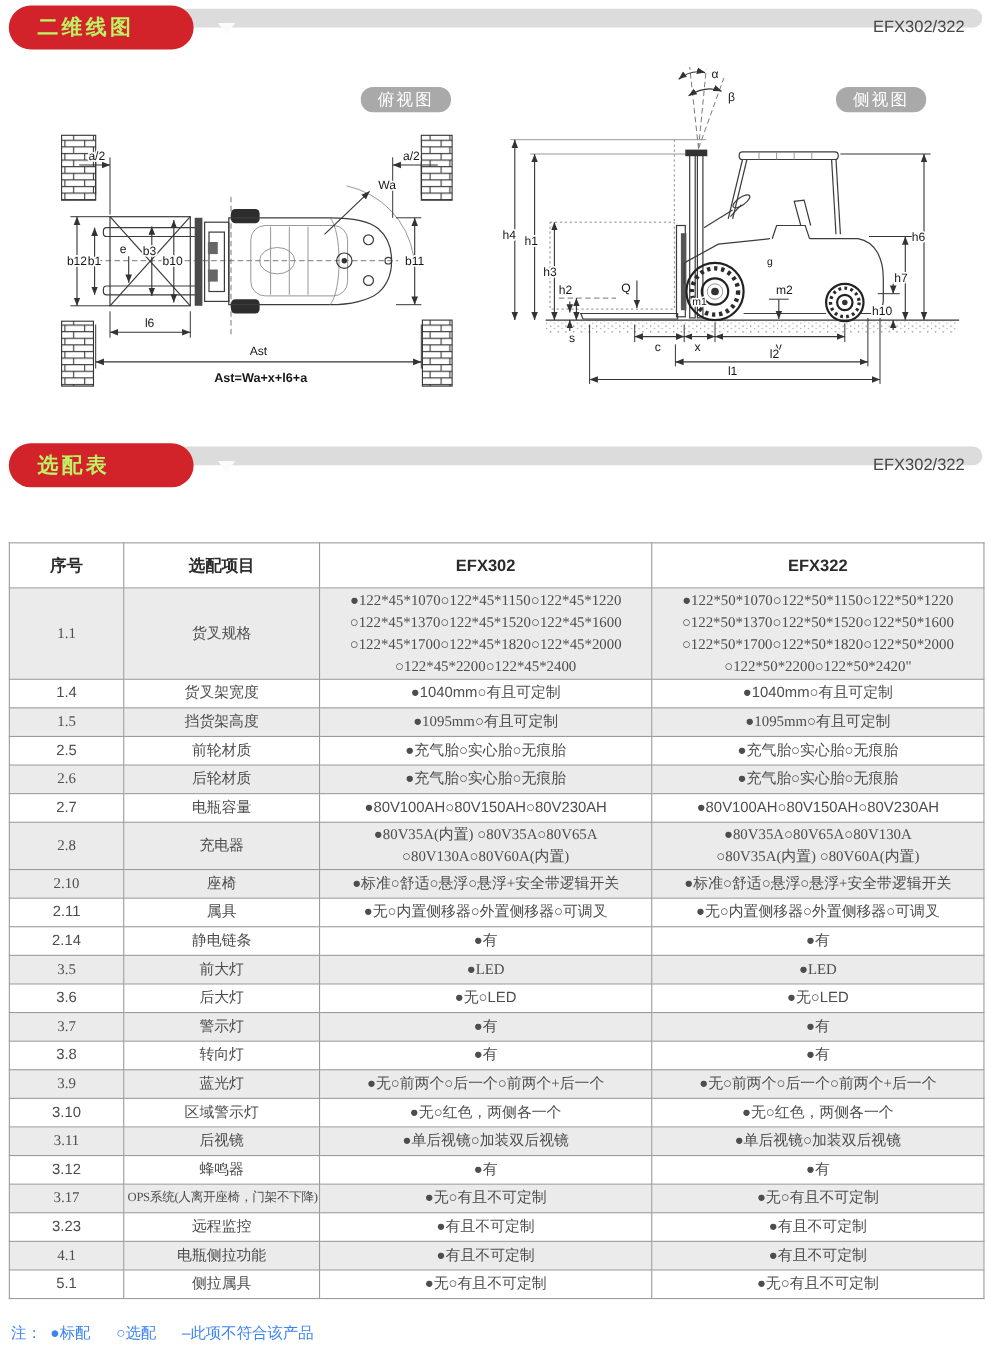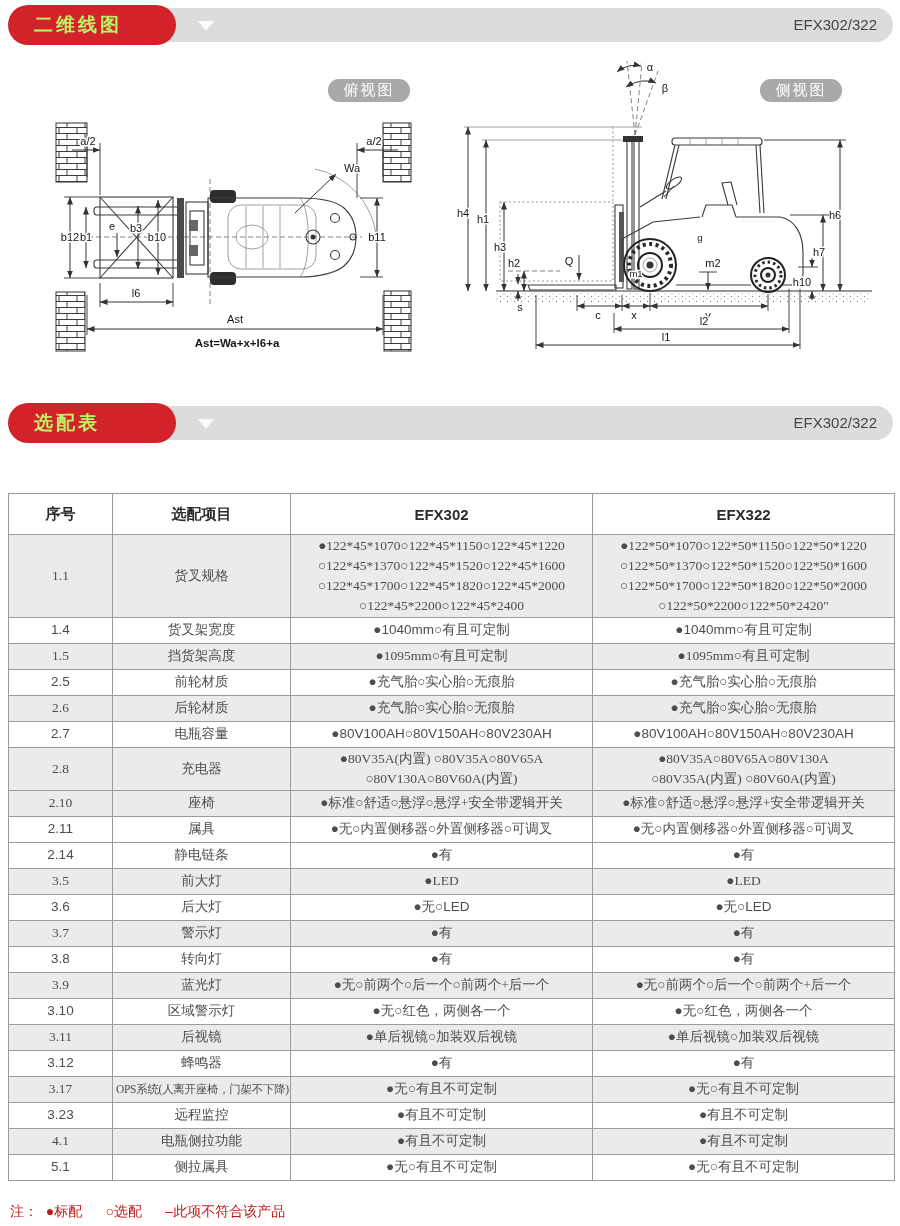--- a/index.html
+++ b/index.html
@@ -1,21 +1,21 @@
 <!DOCTYPE html>
 <html><head>
 <meta charset="utf-8">
 <style>
   html,body { margin:0; padding:0; background:#fff; }
   .page { position:relative; width:900px; height:1226px; background:#fff; overflow:hidden;
           font-family:"Liberation Sans","DejaVu Sans",sans-serif; }
 
   
   .banner { position:absolute; left:8px; width:885px; height:40px; }
-  .banner-gray { position:absolute; left:86px; right:0; top:3px; height:34px;
+  .banner-gray { position:absolute; left:86px; right:0; top:3px; height:17px;
                  background:#dcdcdc; border-radius:17px; }
   .banner-red { position:absolute; left:0; top:0; width:168px; height:40px;
                 background:#d2232a; border-radius:20px; display:flex; align-items:center;
                 padding-left:26px; box-sizing:border-box; }
   .banner-red span { color:#bef264; font-size:19px; font-weight:bold; letter-spacing:3px; }
   .tri { position:absolute; left:104px; top:13px; width:0; height:0;
          border-left:8px solid transparent; border-right:8px solid transparent;
          border-top:10px solid #fbfbfb; }
   .banner-model { position:absolute; right:16px; top:0; height:34px; line-height:34px;
                   font-size:15px; color:#454545; }
@@ -44,21 +44,21 @@
 
   
   .opt-table { position:absolute; top:493px; left:8px; width:886px;
                border-collapse:collapse; table-layout:fixed; font-size:13.5px; color:#4d4d4d; }
   .opt-table th, .opt-table td { border:1px solid #9b9b9b; text-align:center;
                vertical-align:middle; padding:1px 3px; overflow:hidden; }
   .opt-table th { height:38px; font-size:15px; color:#2b2b2b; background:#fff; }
   .opt-table td { height:23px; white-space:pre-line; line-height:1.48; }
   .opt-table tr.shade td { background:#ebebeb;font-family:Liberation Serif, serif; }
   .opt-table td.tight { font-size:11.5px; letter-spacing:-0.3px; white-space:nowrap; }
-  .note { position:absolute; left:10px; top:1203px; font-size:14px; color:#b91c1c; white-space:pre; }
+  .note { position:absolute; left:10px; top:1203px; font-size:14px; color:#3b82f6; white-space:pre; }
 </style>
 </head>
 <body>
 
 <div class="page">
 
   <div class="banner" style="top:5px;">
     <div class="banner-gray">
       <span class="tri"></span>
       <span class="banner-model">EFX302/322</span>

